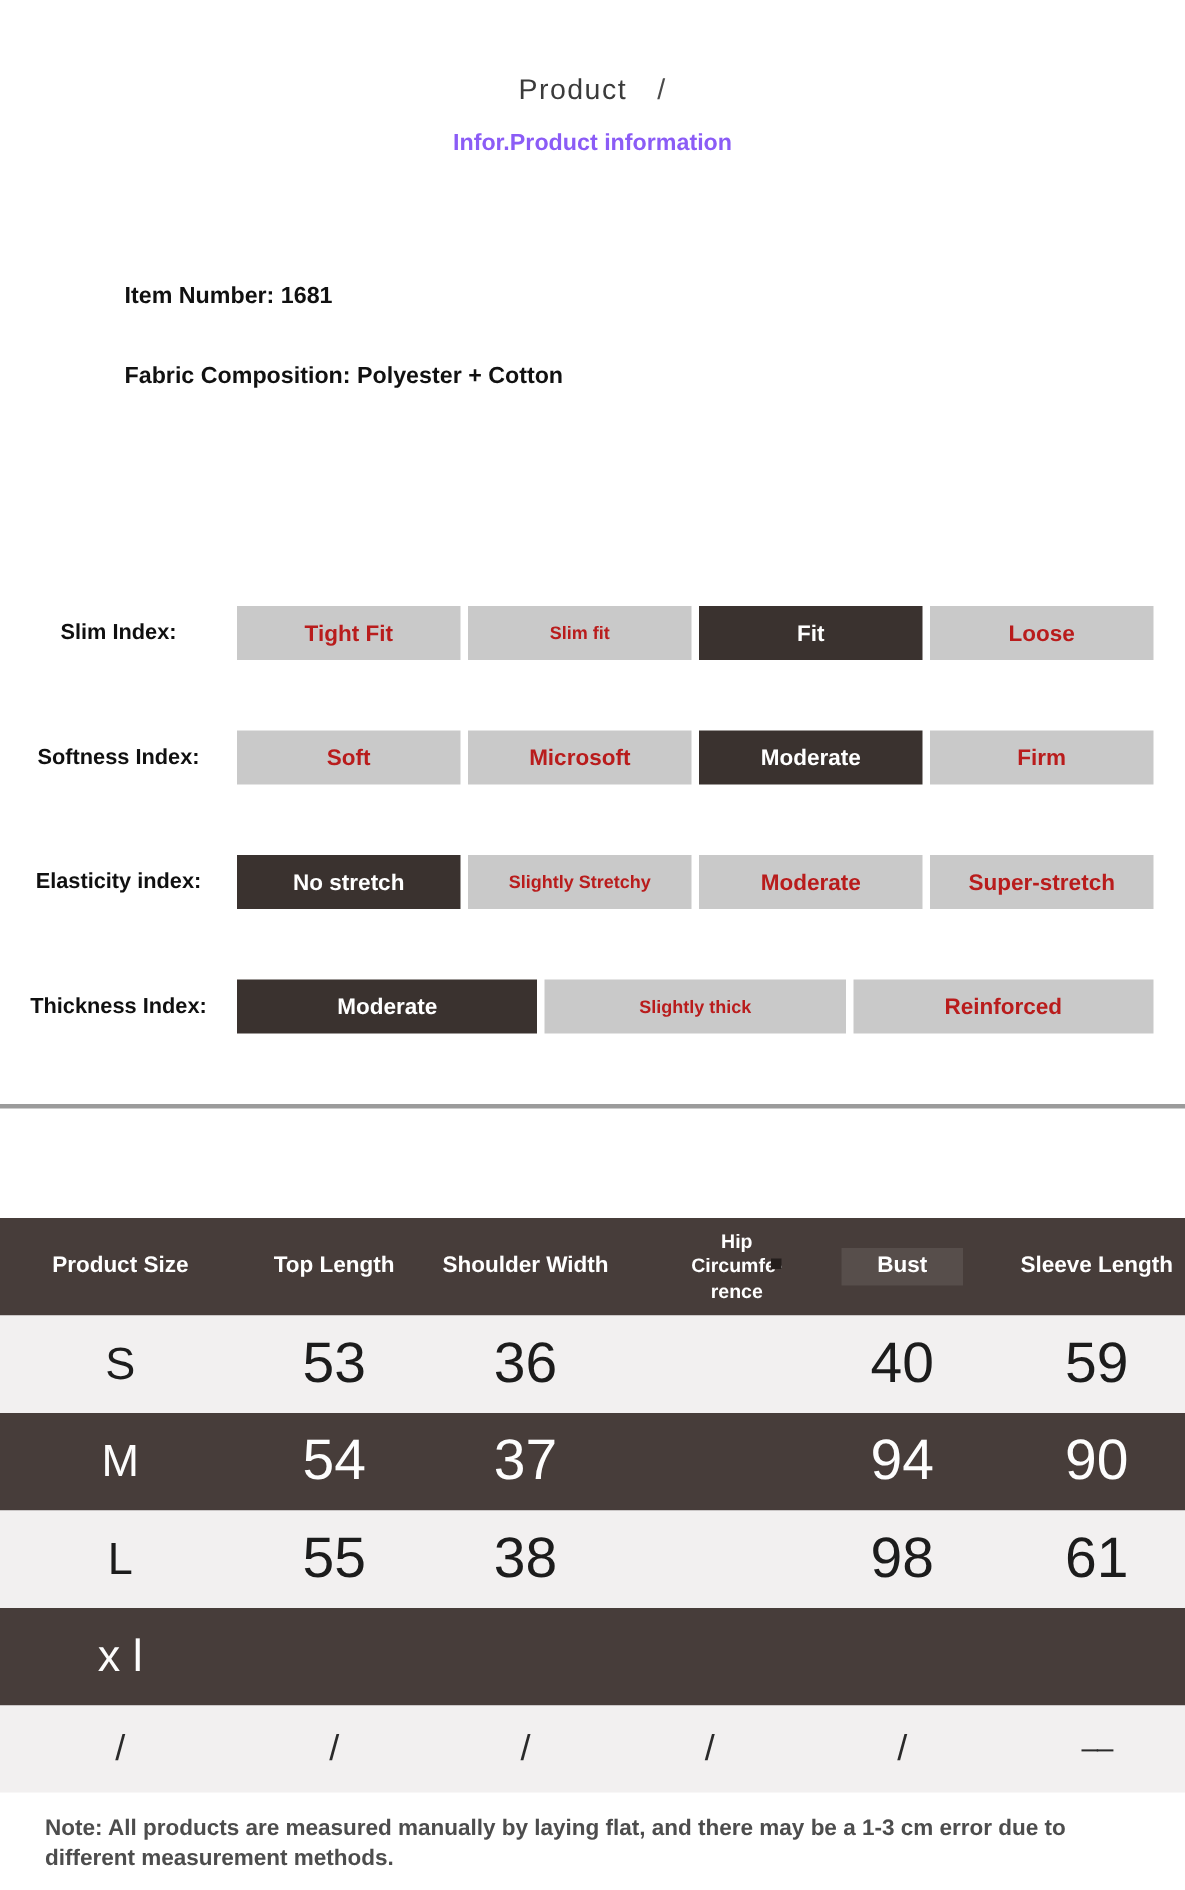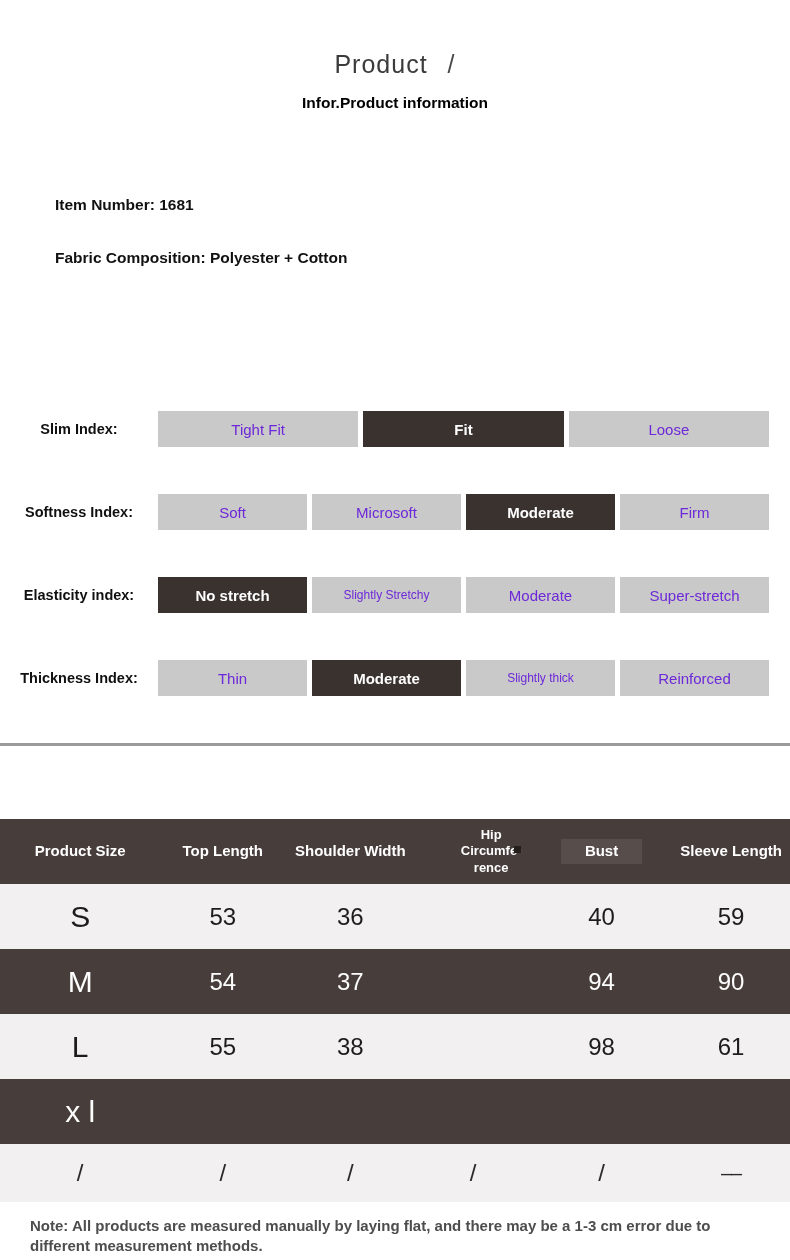--- a/index.html
+++ b/index.html
@@ -10,35 +10,35 @@
     --div:#9b9b9b;
   }
   *{box-sizing:border-box;margin:0;padding:0;}
   html,body{background:#fff;}
   body{
     width:790px;height:1260px;margin:0 auto;overflow:hidden;
     font-family:"Liberation Sans",sans-serif;color:#1d1d1d;
   }
   
   .hdr{padding-top:50px;text-align:center;}
-  .title{font-size:25px;font-weight:400;letter-spacing:1px;color:#3b3b3b;}
+  .title{font-size:19px;font-weight:400;letter-spacing:1px;color:#3b3b3b;}
   .title .slash{margin-left:20px;font-weight:300;color:#4a4a4a;}
-  .subtitle{margin-top:15px;font-size:15.5px;font-weight:700;color:#000000;}
+  .subtitle{margin-top:15px;font-size:15.5px;font-weight:700;color:#8b5cf6;}
   
-  .info{margin-top:84px;padding-left:55px;}
+  .info{margin-top:84px;padding-left:83px;}
   .info p{font-size:15.5px;font-weight:700;color:#111;line-height:18px;}
   .info p + p{margin-top:35px;}
   
   .indexes{margin-top:144px;}
   .index-row{display:flex;align-items:center;height:36px;margin-bottom:47px;padding-right:21px;}
   .index-label{width:158px;flex:0 0 158px;text-align:center;font-size:14.5px;font-weight:700;color:#101010;}
   .index-options{flex:1;display:flex;gap:5px;height:36px;}
   .index-option{
-    flex:1;border:none;background:var(--gray);color:#6d28d9;
-    font-family:"Liberation Sans",sans-serif;font-size:15px;font-weight:400;
+    flex:1;border:none;background:var(--gray);color:#b91c1c;
+    font-family:"Liberation Sans",sans-serif;font-size:15px;font-weight:700;
     display:flex;align-items:center;justify-content:center;cursor:pointer;
   }
   .index-option.small{font-size:12px;}
   .index-option.selected{background:var(--sel);color:#fff;font-weight:600;}
   
   .divider{margin-top:44px;height:3px;background:var(--div);}
   
   .size-table{margin-top:73px;width:790px;}
   .tr{display:flex;width:100%;height:65px;align-items:stretch;}
   .tr.light{background:var(--rlight);}
@@ -49,21 +49,21 @@
   .col-1{width:15.8%;}
   .col-2{width:16.5%;}
   .col-3{width:14.6%;}
   .col-4{width:17.9%;}
   .col-5{width:14.9%;}
   .th span{font-size:15px;font-weight:700;white-space:pre-line;text-align:center;line-height:1.25;}
   .thead .col-3{position:relative;}
   .thead .col-3 span{font-size:13px;margin-left:36px;}
   .thead .col-3::after{content:"";position:absolute;width:7px;height:7px;background:#241e1c;right:10px;top:27px;}
   .thead .col-4 span{background:rgba(255,255,255,0.09);padding:3px 24px;}
-  .td{font-size:24px;font-weight:400;color:#1c1c1c;letter-spacing:0;}
+  .td{font-size:38px;font-weight:400;color:#1c1c1c;letter-spacing:0;}
   .tr.dark .td{color:#fdfdfd;}
   .td.col-0{font-size:30px;}
   .tr.dark .td.col-0{font-size:30px;}
   .tr.slash-row{height:58px;}
   .tr.slash-row .td{font-size:24px;font-weight:400;color:#2a2a2a;}
   .tr.slash-row .td.col-5{font-size:20px;letter-spacing:-1px;}
   
   .note{margin-top:14px;padding:0 30px;font-size:15px;font-weight:700;color:#4d4d4d;line-height:1.35;}
 </style>
 </head>
@@ -79,20 +79,21 @@
   <div class="info">
     <p>Item Number: 1681</p>
     <p>Fabric Composition: Polyester + Cotton</p>
   </div>
 
   <section class="indexes" id="indexes">
       <div class="index-row">
     <div class="index-label">Slim Index:</div>
     <div class="index-options">
           <button class="index-option">Tight Fit</button>
+          <button class="index-option small">Slim fit</button>
           <button class="index-option selected">Fit</button>
           <button class="index-option">Loose</button>
         </div>
   </div>
       <div class="index-row">
     <div class="index-label">Softness Index:</div>
     <div class="index-options">
           <button class="index-option">Soft</button>
           <button class="index-option">Microsoft</button>
           <button class="index-option selected">Moderate</button>
@@ -104,21 +105,20 @@
     <div class="index-options">
           <button class="index-option selected">No stretch</button>
           <button class="index-option small">Slightly Stretchy</button>
           <button class="index-option">Moderate</button>
           <button class="index-option">Super-stretch</button>
         </div>
   </div>
       <div class="index-row">
     <div class="index-label">Thickness Index:</div>
     <div class="index-options">
-          <button class="index-option">Thin</button>
           <button class="index-option selected">Moderate</button>
           <button class="index-option small">Slightly thick</button>
           <button class="index-option">Reinforced</button>
         </div>
   </div>
     </section>
 
   <div class="divider"></div>
 
   <section class="size-table" id="size-table">

